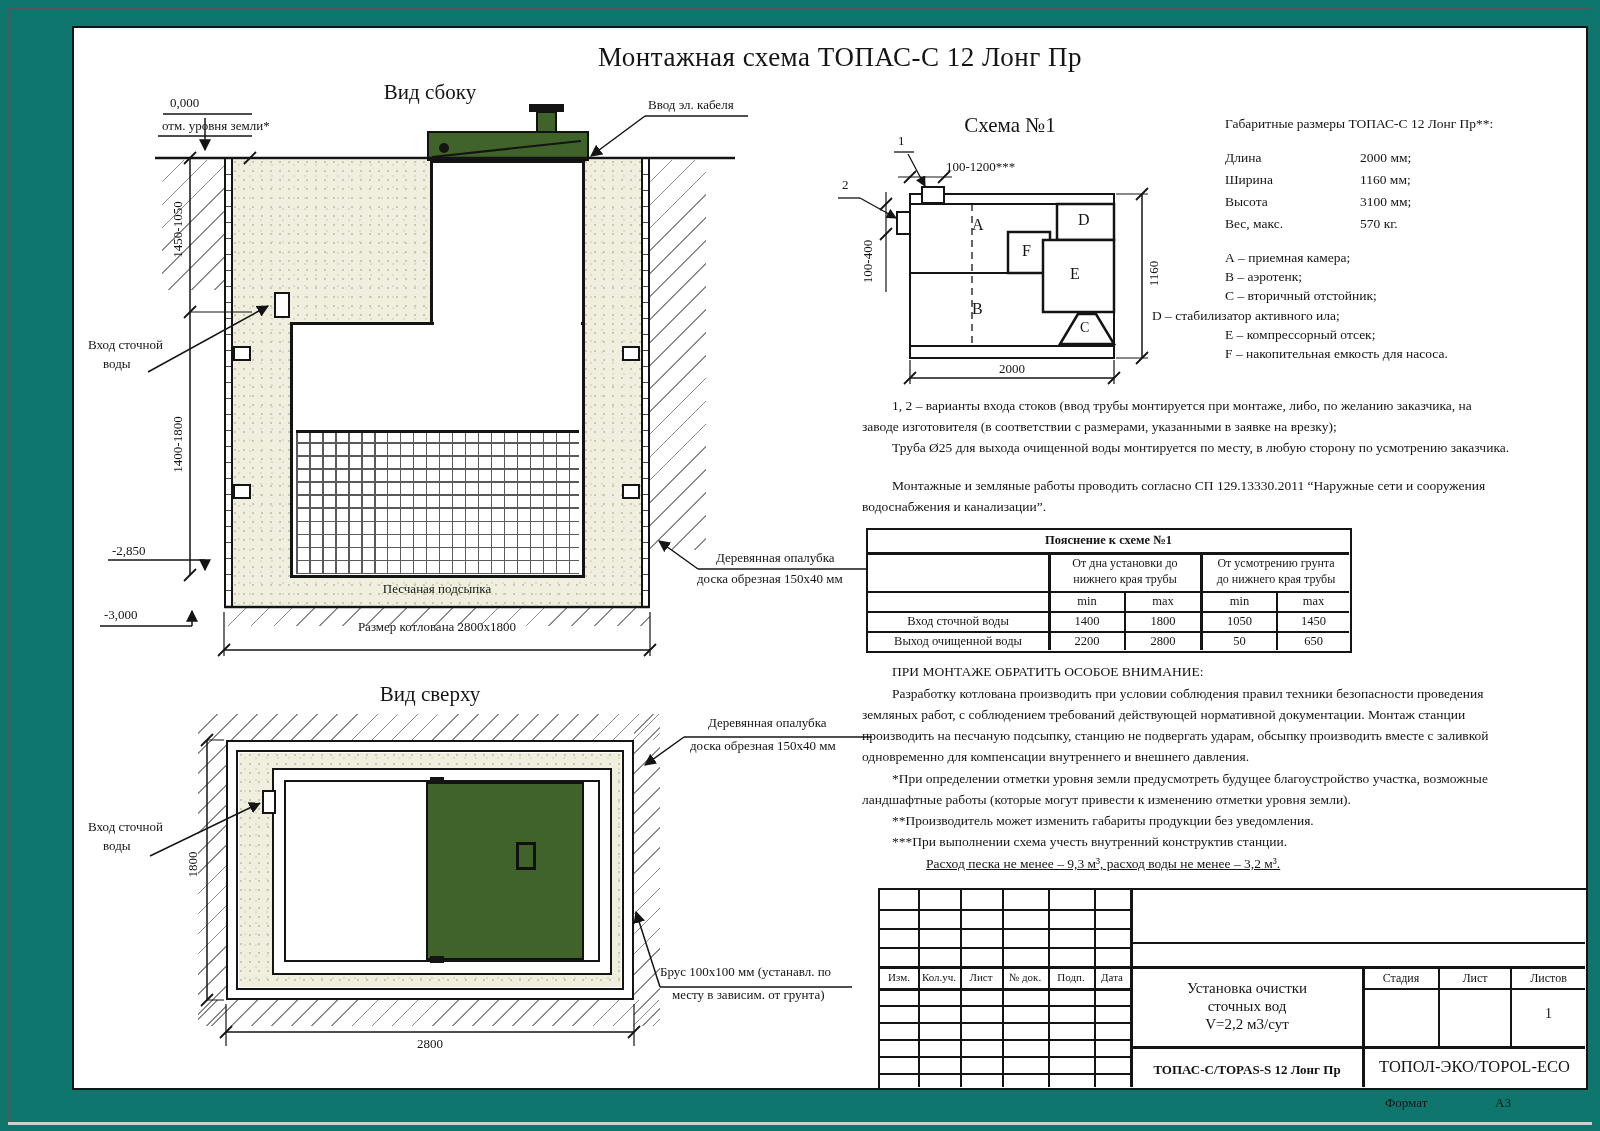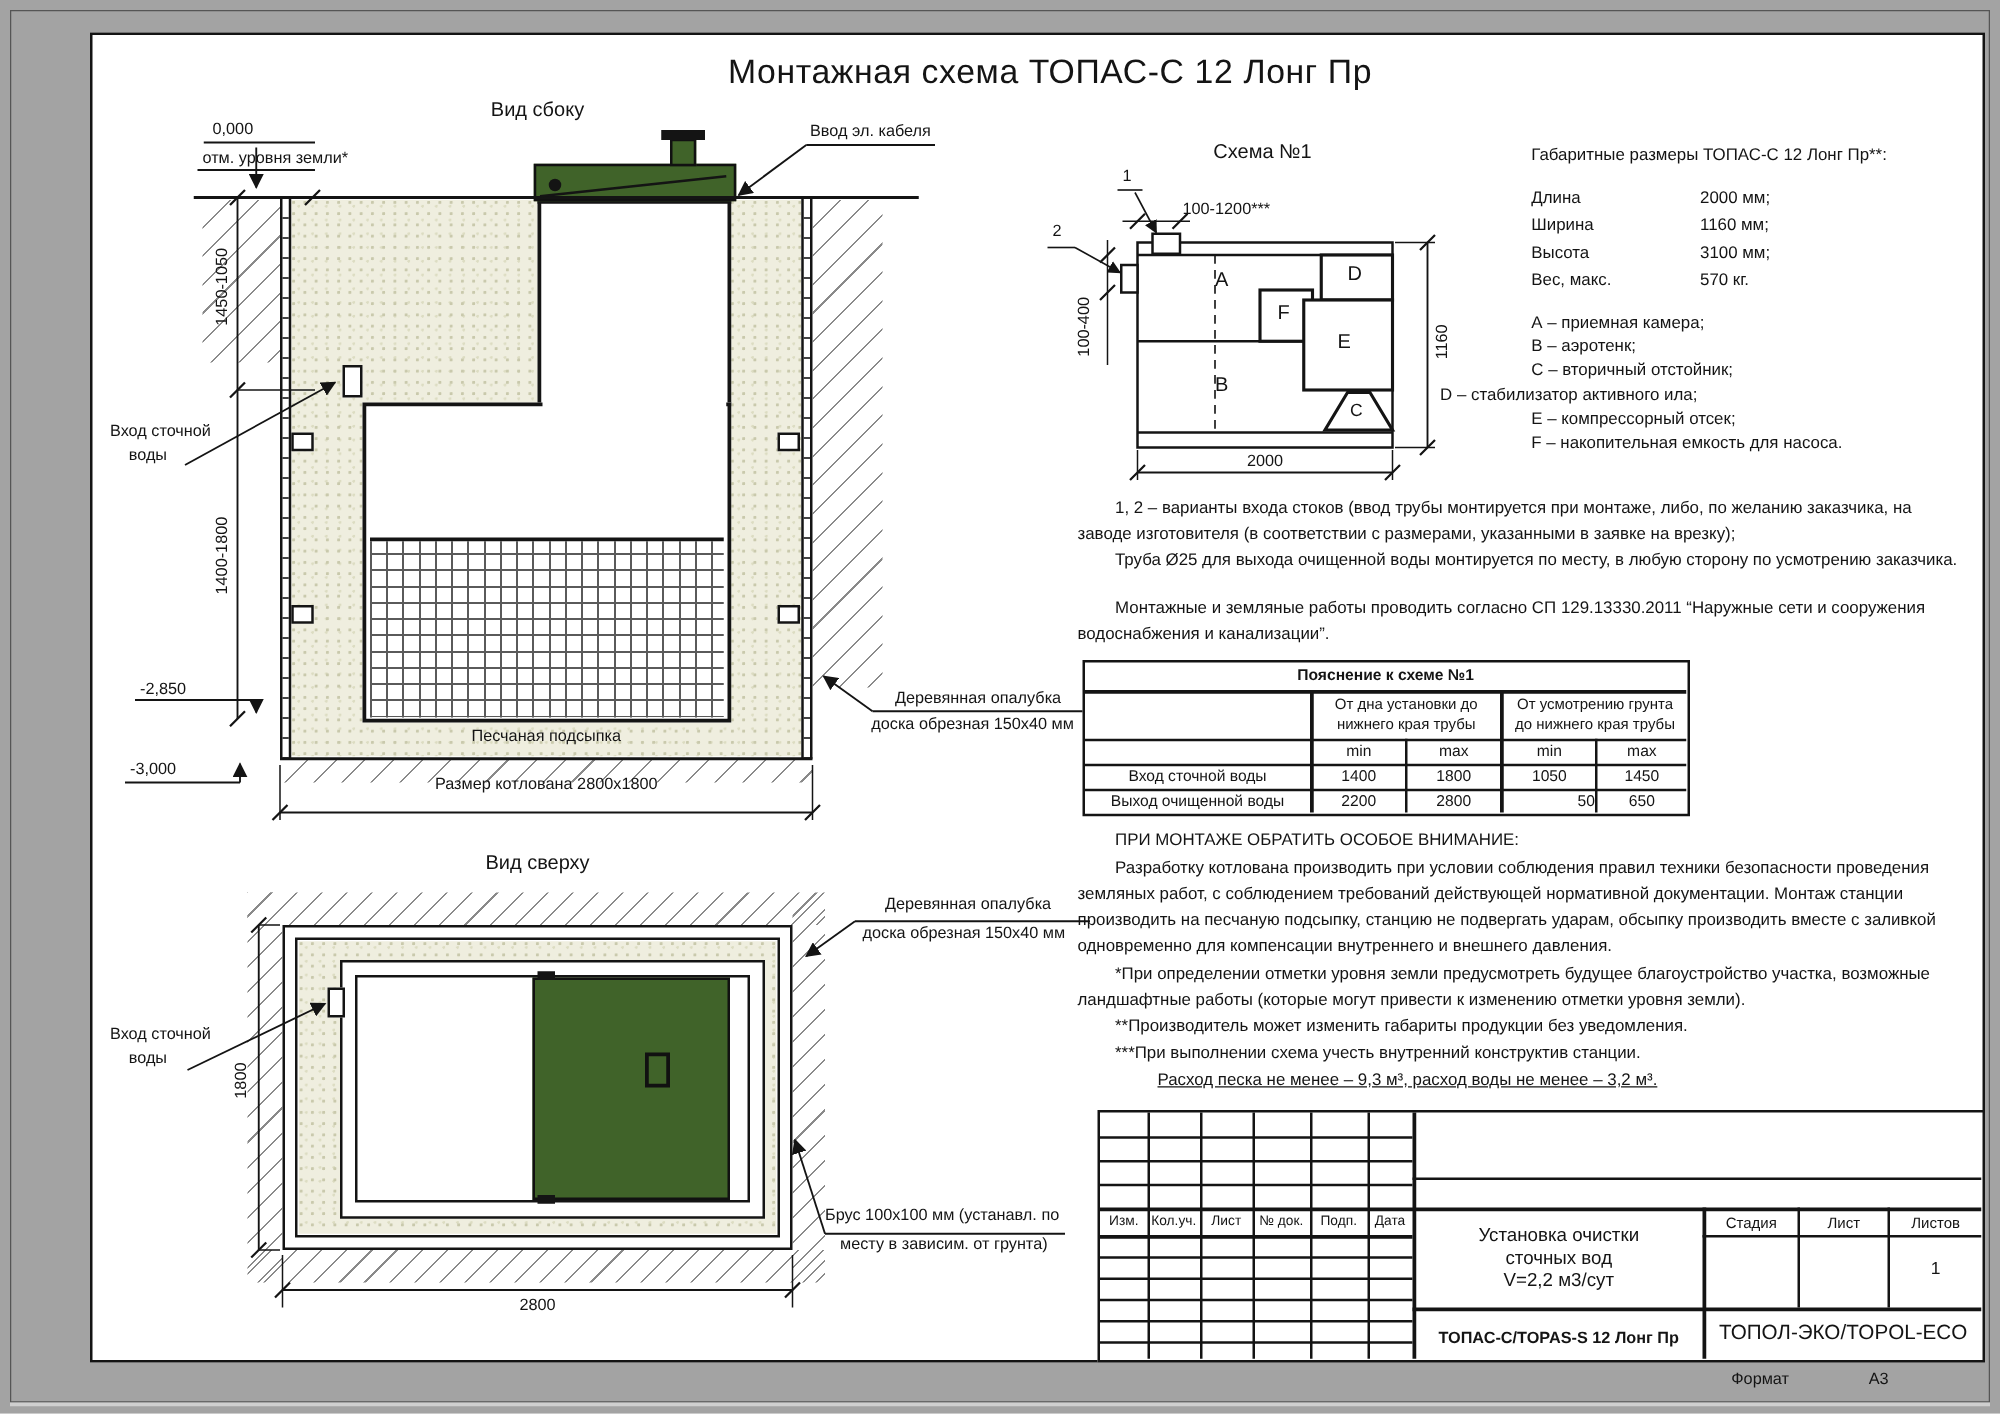--- a/index.html
+++ b/index.html
@@ -1,23 +1,23 @@
 <!DOCTYPE html>
 <html><head>
 <meta charset="utf-8">
 <style>
   html,body{margin:0;padding:0;background:#fff;}
-  .scene{position:relative;width:1600px;height:1131px;background:#a3a3a3;overflow:hidden;
-         font-family:Liberation Sans, sans-serif;color:#141414;}
+  .scene{position:relative;width:1600px;height:1131px;background:#0f766e;overflow:hidden;
+         font-family:Liberation Serif, serif;color:#141414;}
   .abs{position:absolute;}
   .lbl{position:absolute;font-size:13px;line-height:1.15;white-space:nowrap;color:#141414;z-index:10;}
   .ctr{text-align:center;}
   .rot{transform:rotate(-90deg);transform-origin:center;text-align:center;}
   .big-title{position:absolute;font-size:27px;letter-spacing:0.5px;z-index:10;}
-  .view-title{position:absolute;font-size:16px;z-index:10;}
+  .view-title{position:absolute;font-size:21px;z-index:10;}
   .par{position:absolute;font-size:13.5px;white-space:nowrap;z-index:10;}
   .ind{padding-left:30px;}
   .uline{text-decoration:underline;}
   .sand{background-color:#efeedf;
         background-image:radial-gradient(circle at 2px 2px,#c9c9ac 1.2px,transparent 1.4px),
                          radial-gradient(circle at 6px 5px,#dcdcc2 1px,transparent 1.2px);
         background-size:9px 9px,11px 11px;}
   .hatch{background-image:repeating-linear-gradient(135deg,transparent 0 13px,#8a8a8a 13px 14.2px);}
   .hatch2{background-image:repeating-linear-gradient(135deg,transparent 0 15px,#8a8a8a 15px 16.2px);}
   .grid-fill{background-color:#fff;
@@ -167,21 +167,21 @@
     <div class="tbl-txt" style="left:335px;top:64px;width:73px;">min</div>
     <div class="tbl-txt" style="left:410px;top:64px;width:71px;">max</div>
     <div class="tbl-txt" style="left:0;top:84px;width:180px;">Вход сточной воды</div>
     <div class="tbl-txt" style="left:182px;top:84px;width:74px;">1400</div>
     <div class="tbl-txt" style="left:258px;top:84px;width:74px;">1800</div>
     <div class="tbl-txt" style="left:335px;top:84px;width:73px;">1050</div>
     <div class="tbl-txt" style="left:410px;top:84px;width:71px;">1450</div>
     <div class="tbl-txt" style="left:0;top:104px;width:180px;">Выход очищенной воды</div>
     <div class="tbl-txt" style="left:182px;top:104px;width:74px;">2200</div>
     <div class="tbl-txt" style="left:258px;top:104px;width:74px;">2800</div>
-    <div class="tbl-txt" style="left:335px;top:104px;width:73px;text-align:right;">50</div>
+    <div class="tbl-txt" style="left:335px;top:104px;width:73px;">50</div>
     <div class="tbl-txt" style="left:410px;top:104px;width:71px;">650</div>
   </div>
 
   <div class="par ind" style="left:862px;top:664px;">ПРИ МОНТАЖЕ ОБРАТИТЬ ОСОБОЕ ВНИМАНИЕ:</div>
   <div class="par ind" style="left:862px;top:686px;">Разработку котлована производить при условии соблюдения правил техники безопасности проведения</div>
   <div class="par" style="left:862px;top:707px;">земляных работ, с соблюдением требований действующей нормативной документации. Монтаж станции</div>
   <div class="par" style="left:862px;top:728px;">производить на песчаную подсыпку, станцию не подвергать ударам, обсыпку производить вместе с заливкой</div>
   <div class="par" style="left:862px;top:749px;">одновременно для компенсации внутреннего и внешнего давления.</div>
   <div class="par" style="left:862px;top:792px;">ландшафтные работы (которые могут привести к изменению отметки уровня земли).</div>
   <div class="par ind" style="left:862px;top:771px;">*При определении отметки уровня земли предусмотреть будущее благоустройство участка, возможные</div>

